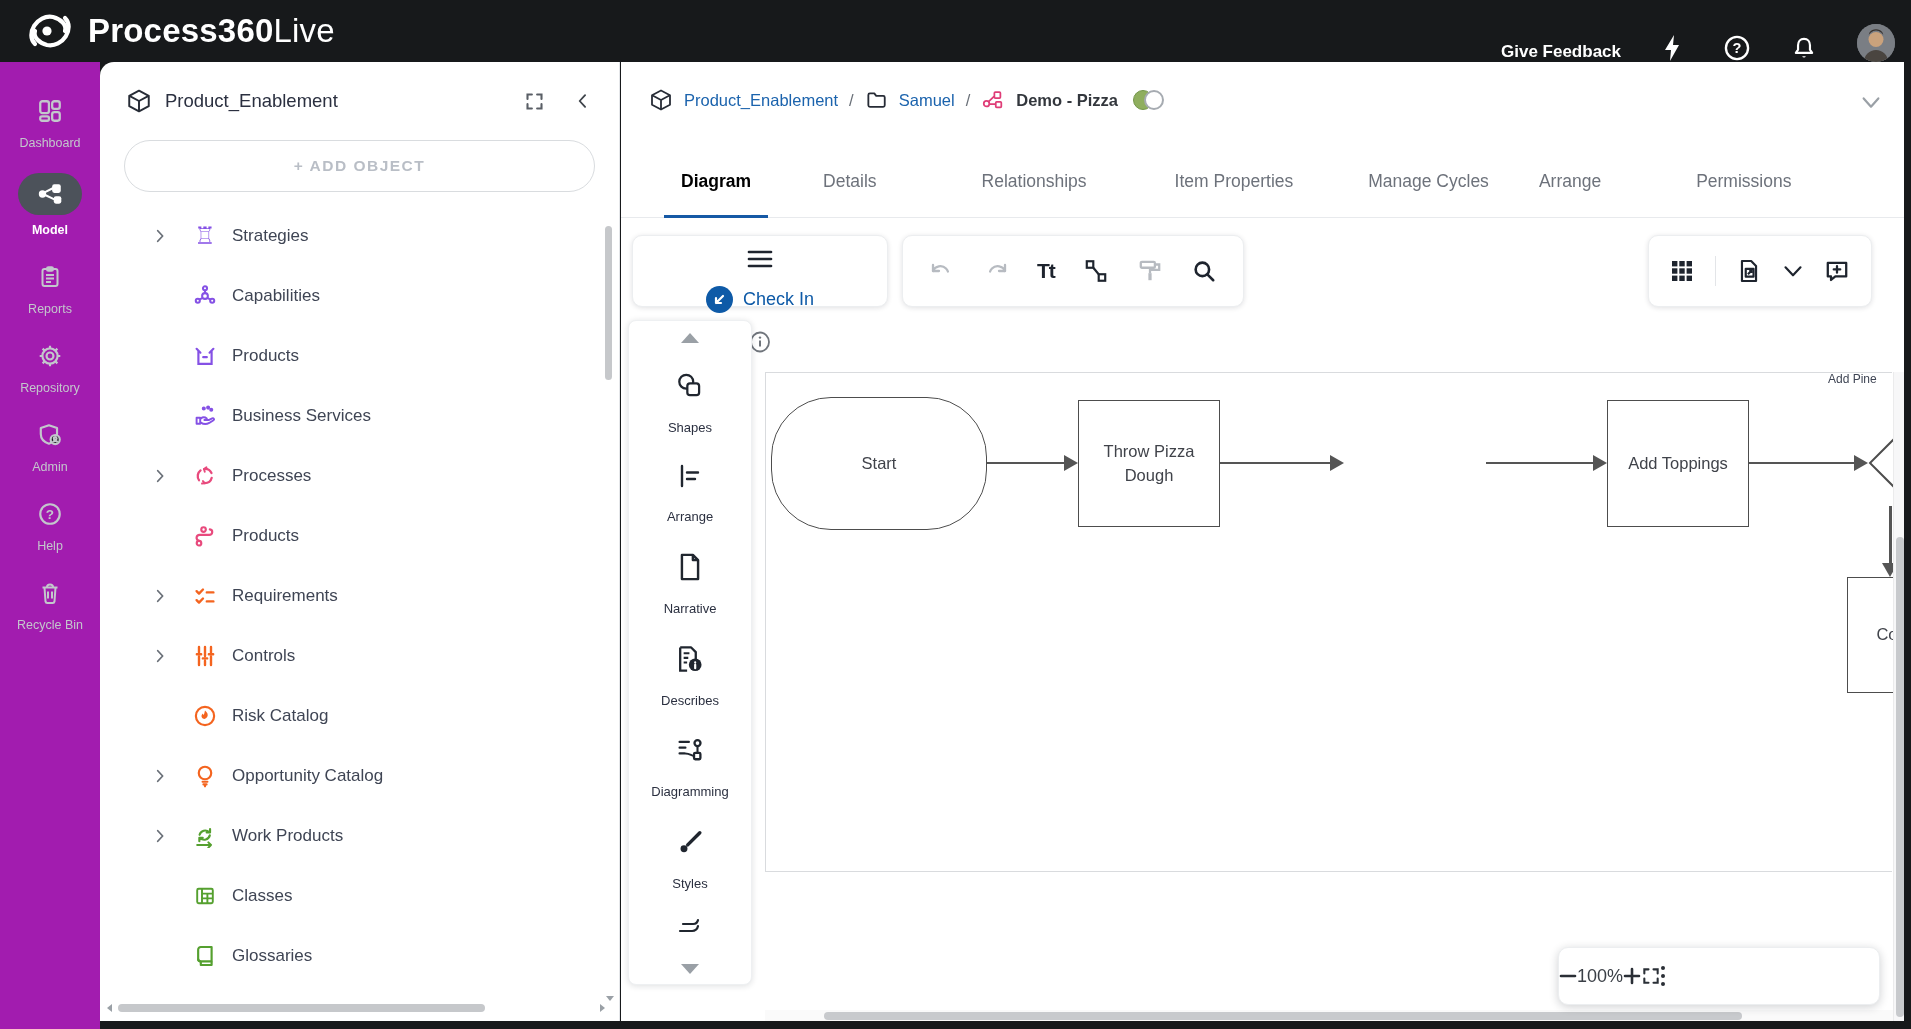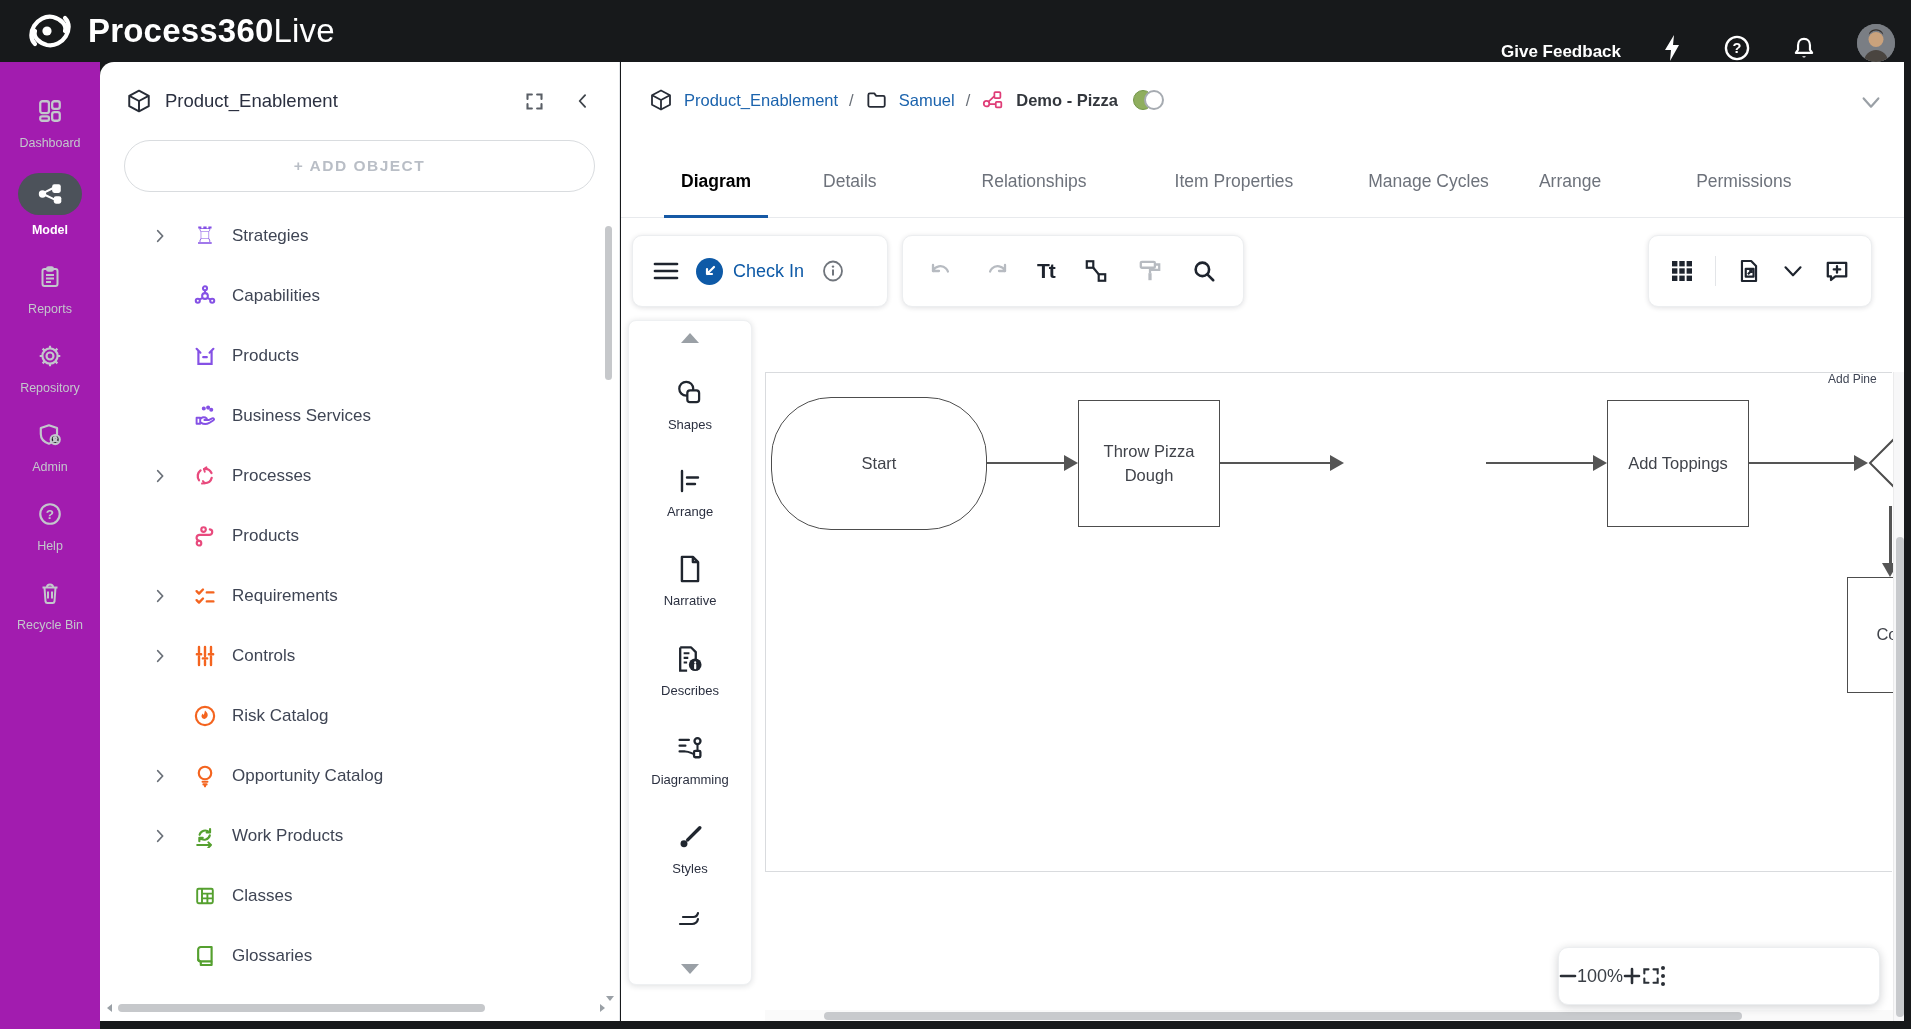--- a/index.html
+++ b/index.html
@@ -61,34 +61,34 @@
   .status-circles .back { position:absolute; left:0; top:1px; width:20px; height:20px; border-radius:50%; background:#8fae5e; border:1.5px solid #74964a; }
   .status-circles .front { position:absolute; left:11px; top:1px; width:20px; height:20px; border-radius:50%; background:#fff; border:2.5px solid #a6abb1; }
   .crumb-caret { position:absolute; right:22px; top:34px; color:#9aa0a6; cursor:pointer; }
 
   .tabs-row { position:absolute; left:0; top:83px; width:100%; height:73px; border-bottom:1px solid #e8eaed; display:flex; align-items:center; }
   .tab { position:relative; height:73px; display:flex; align-items:center; font-size:17.5px; color:#6d727b; cursor:pointer; white-space:nowrap; }
   .tab.active { color:#000000; font-weight:700; }
   .tab.active::after { content:""; position:absolute; left:-17px; right:-17px; bottom:0; height:3px; background:#1659a5; }
 
   .card { position:absolute; background:#fff; border:1px solid #eceef0; border-radius:10px; box-shadow:0 1px 5px rgba(20,25,35,.13); display:flex; align-items:center; }
-  .tb-card1 { left:11px; top:173px; width:256px; height:72px; padding:4px 20px; gap:17px; }
+  .tb-card1 { left:11px; top:173px; width:256px; height:72px; padding:13px 20px; gap:17px;flex-direction:column; }
   .tb-card2 { left:281px; top:173px; width:342px; height:72px; justify-content:space-around; padding:0 12px; }
   .tb-card3 { left:1027px; top:173px; width:224px; height:72px; justify-content:space-evenly; }
   .tb-icon { color:#1e242e; display:flex; align-items:center; justify-content:center; cursor:pointer; }
   .tb-icon.disabled { color:#b7bbc1; cursor:default; }
   .checkin { display:flex; align-items:center; gap:10px; cursor:pointer; }
   .checkin-circle { width:27px; height:27px; border-radius:50%; background:#0e5aa7; display:flex; align-items:center; justify-content:center; }
   .checkin-label { color:#0e5aa7; font-size:18px; }
   .tt-glyph { font-size:21px; font-weight:800; color:#1e242e; letter-spacing:-1px; cursor:pointer; }
   .tb-divider { width:1px; height:30px; background:#e3e5e8; }
 
   
   .palette { position:absolute; left:7px; top:258px; width:124px; height:665px; background:#fff; border:1px solid #eef0f2; border-radius:8px; box-shadow:0 1px 6px rgba(20,25,35,.14); display:flex; flex-direction:column; align-items:center; justify-content:space-between; padding:12px 0 10px; }
-  .pal-item { display:flex; flex-direction:column; align-items:center; gap:9px; color:#20262f; cursor:pointer; }
+  .pal-item { display:flex; flex-direction:column; align-items:center; gap:19px; color:#20262f; cursor:pointer; }
   .pal-label { font-size:13px; color:#2b3040; }
   .tri-up { width:0; height:0; border-left:9px solid transparent; border-right:9px solid transparent; border-bottom:10px solid #9aa0a6; }
   .tri-down { width:0; height:0; border-left:9px solid transparent; border-right:9px solid transparent; border-top:10px solid #9aa0a6; }
 
   
   .canvas { position:absolute; left:144px; top:310px; width:1128px; height:649px; overflow:hidden; background:#fff; }
   .page-border { position:absolute; left:0; top:0; width:1127px; height:500px; border:1px solid #d9dbde; border-right:none; }
   .node { position:absolute; border:1.5px solid #4d4d4d; background:#fff; display:flex; align-items:center; justify-content:center; text-align:center; font-size:16.5px; color:#40434a; line-height:1.45; }
   .n-start { left:6px; top:25px; width:216px; height:133px; border-radius:60px; }
   .n-rect1 { left:313px; top:28px; width:142px; height:127px; }

